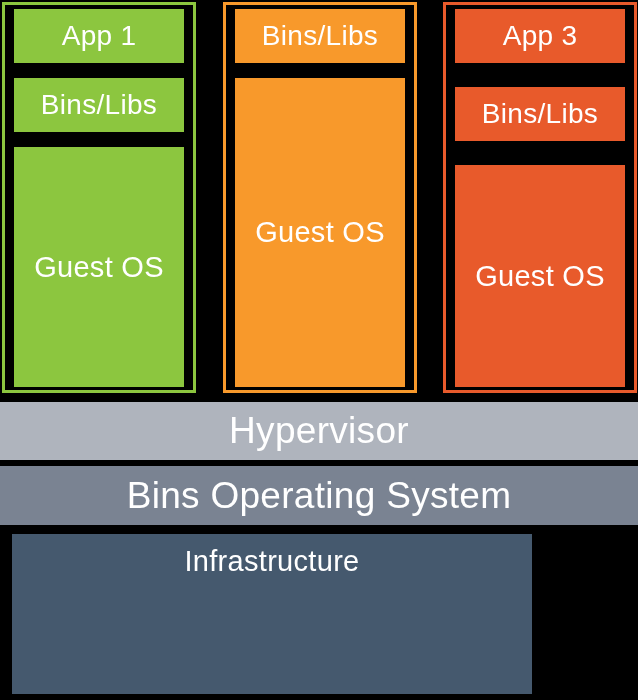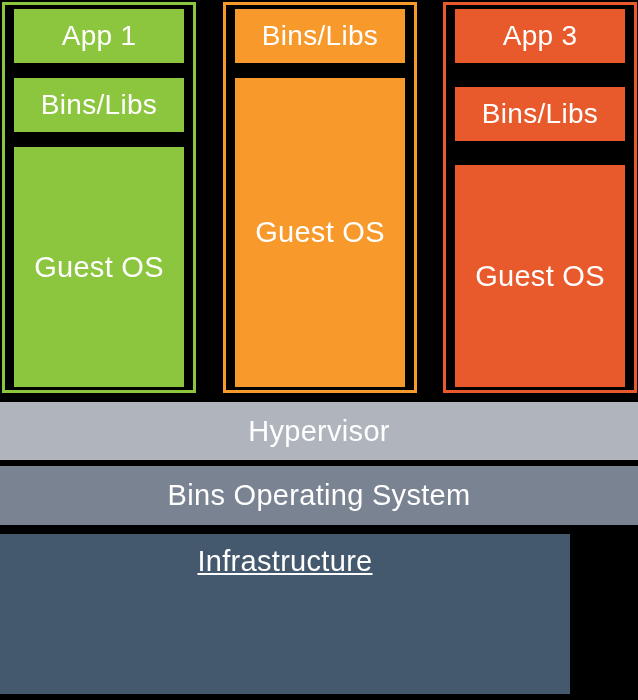--- a/index.html
+++ b/index.html
@@ -20,26 +20,26 @@
   .vm-box{
     display:flex;align-items:center;justify-content:center;
     font-size:28px;letter-spacing:.3px;
   }
   .vm-app,.vm-bins{flex:0 0 54px;margin-bottom:15px}
   .vm-guest{flex:1;font-size:29px}
   
   .layer{
     position:absolute;left:0;width:638px;
     display:flex;align-items:center;justify-content:center;
-    font-size:29px;letter-spacing:.3px;
+    font-size:37px;letter-spacing:.3px;
   }
   .layer.hypervisor{top:402px;height:58px}
   .layer.hostos{top:466px;height:59px}
   .infra{
-    position:absolute;left:0;top:534px;width:570px;height:160px;text-decoration:underline;
+    position:absolute;left:12px;top:534px;width:520px;height:160px;
   }
   .infra-title{
     text-align:center;padding-top:11px;font-size:29px;letter-spacing:.3px;
   }
 </style>
 </head>
 <body>
 
 <div class="canvas">
 

